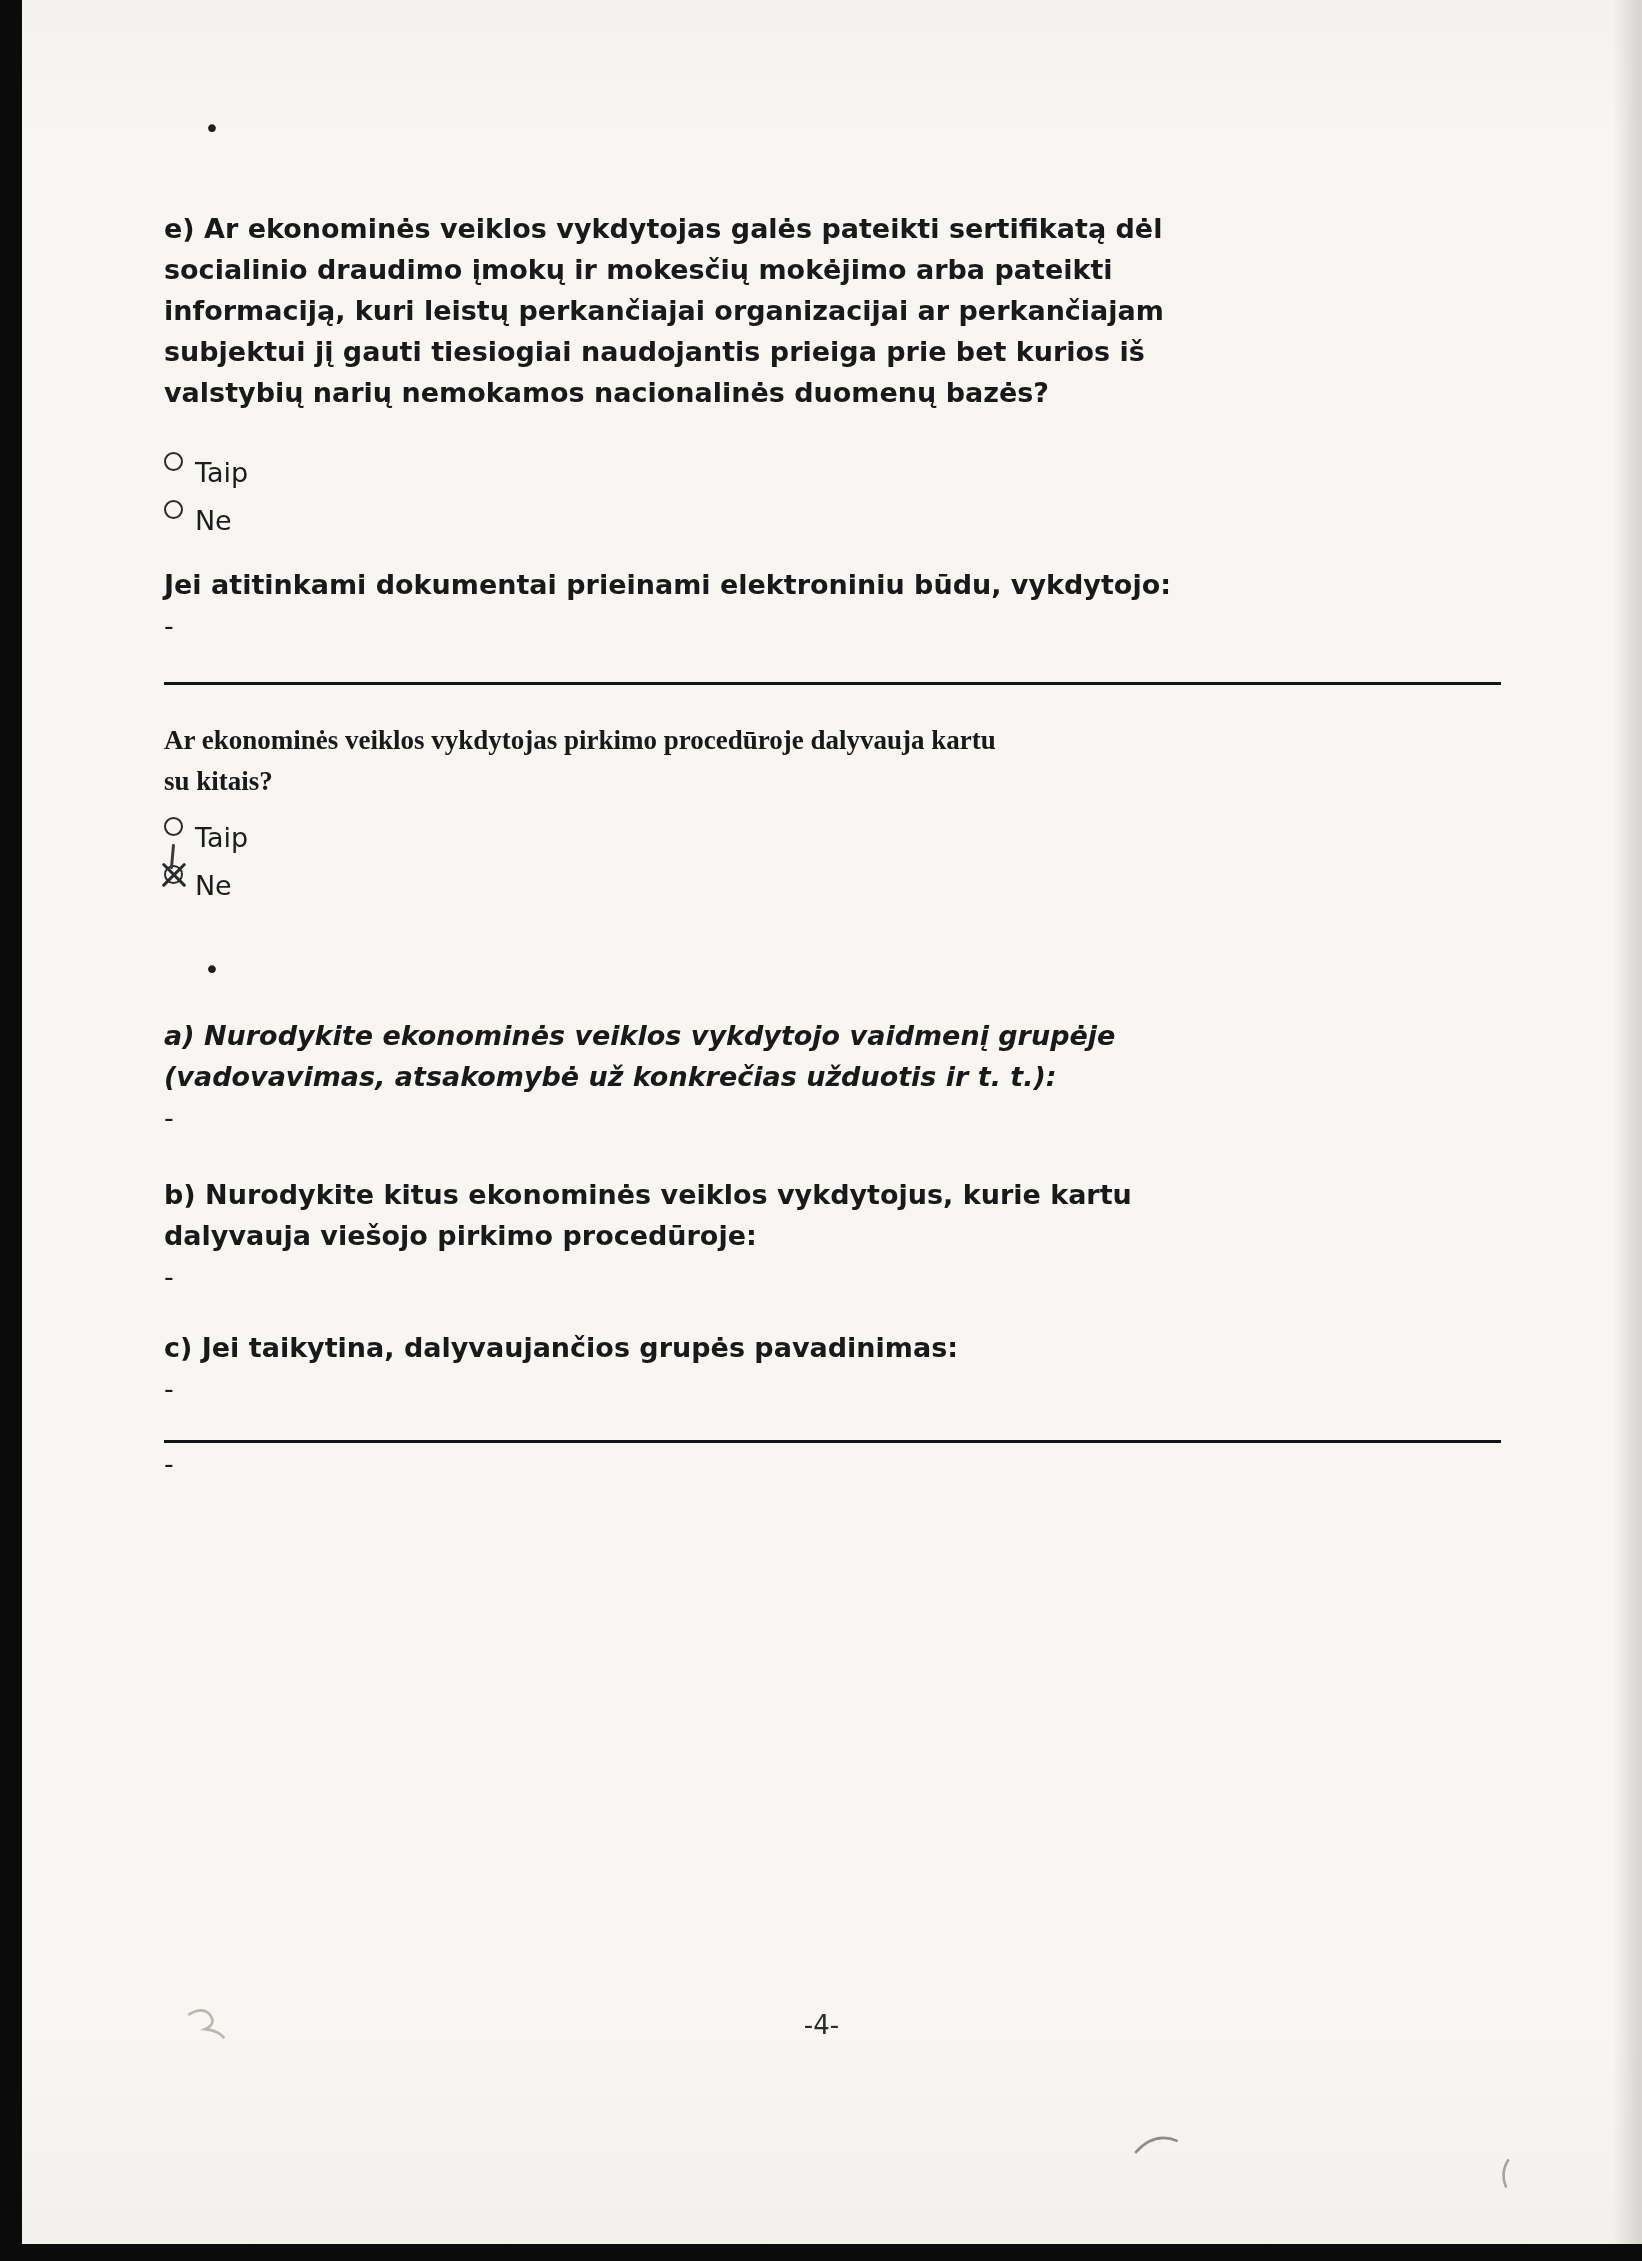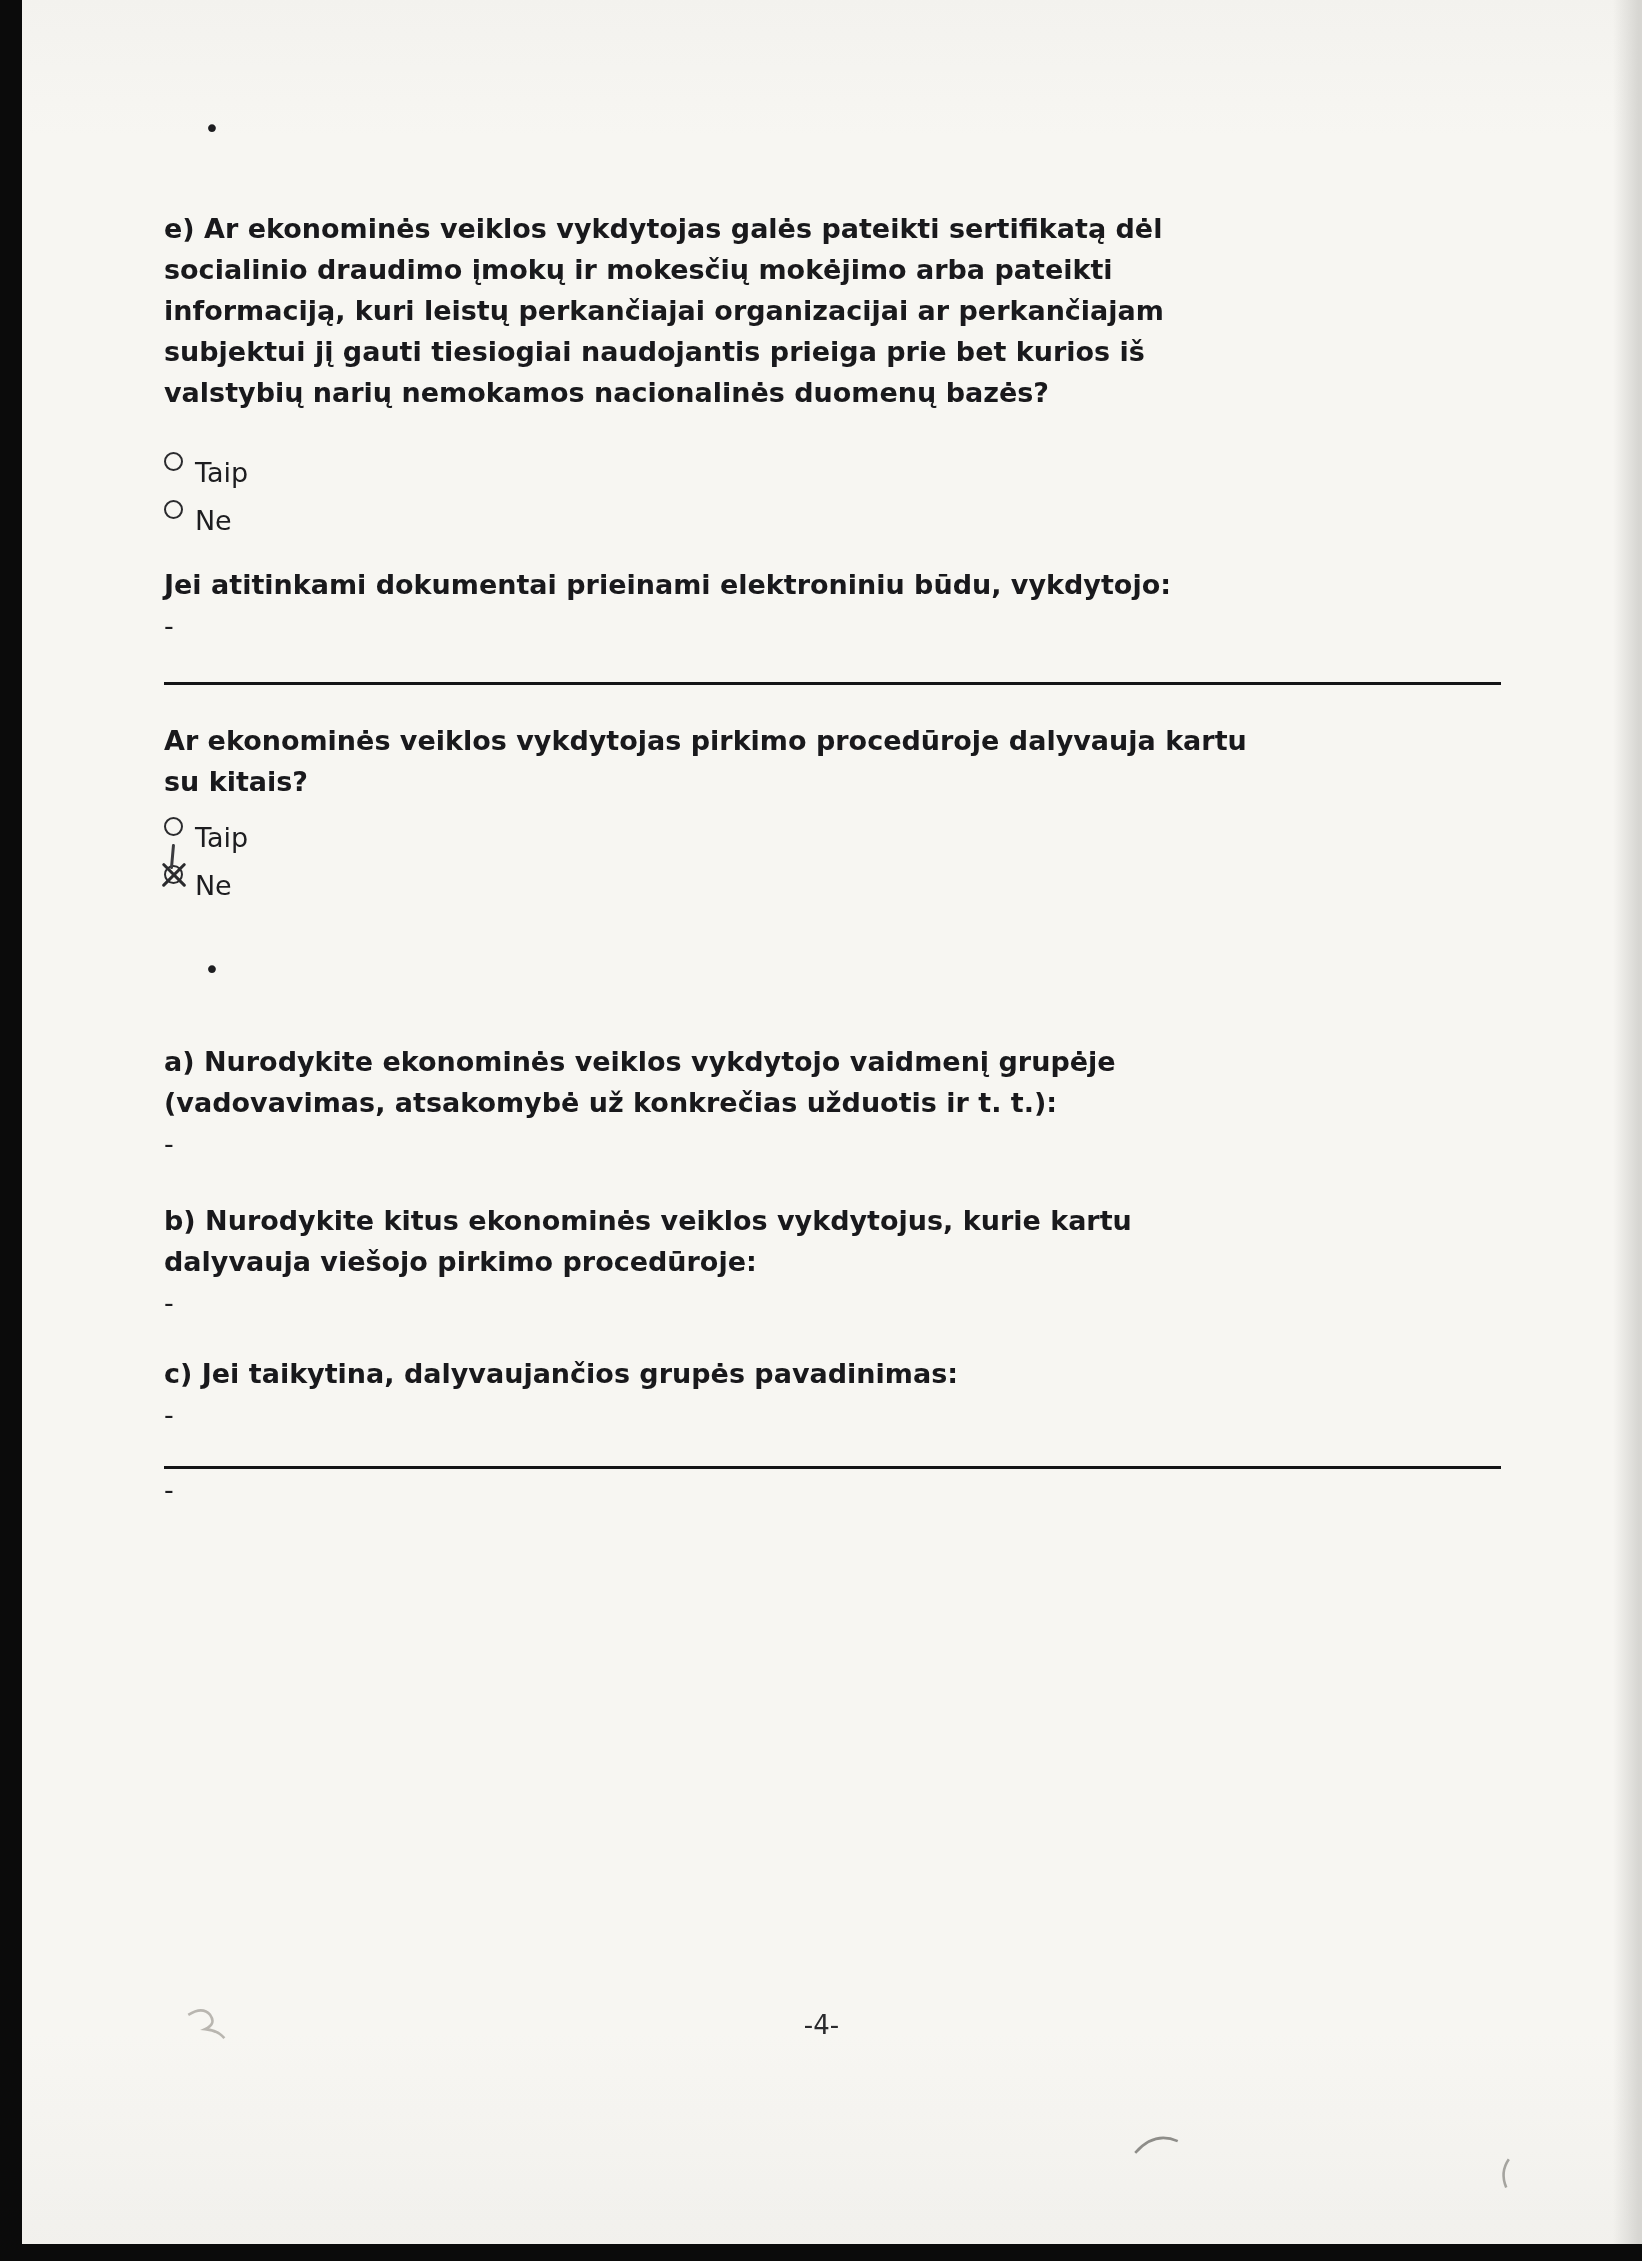--- a/index.html
+++ b/index.html
@@ -99,25 +99,25 @@
 
   .rule {
     border: none;
     border-top: 3.9px solid #141416;
     width: 1337px;
     margin: 0;
   }
   .rule-1 { margin-top: 36px; }
   .rule-2 { margin-top: 31px; }
 
-  .q-joint { margin-top: 35px; }
+  .q-joint { margin-top: 35px; font-family: Liberation Serif, serif; }
   .radio-group-2 { margin-top: 15.5px; }
 
   .note-bullet { margin-top: 36px; }
-  .q-a { margin-top: 51px; }
+  .q-a { margin-top: 25px; font-style: italic; }
   .q-b { margin-top: 36px; }
   .q-c { margin-top: 30px; }
   .q-lots { margin-top: 32px; }
   .section-b { margin-top: 137px; }
 
   .page-number {
     position: absolute;
     left: 0; top: 2010px;
     width: 100%;
     text-align: center;

